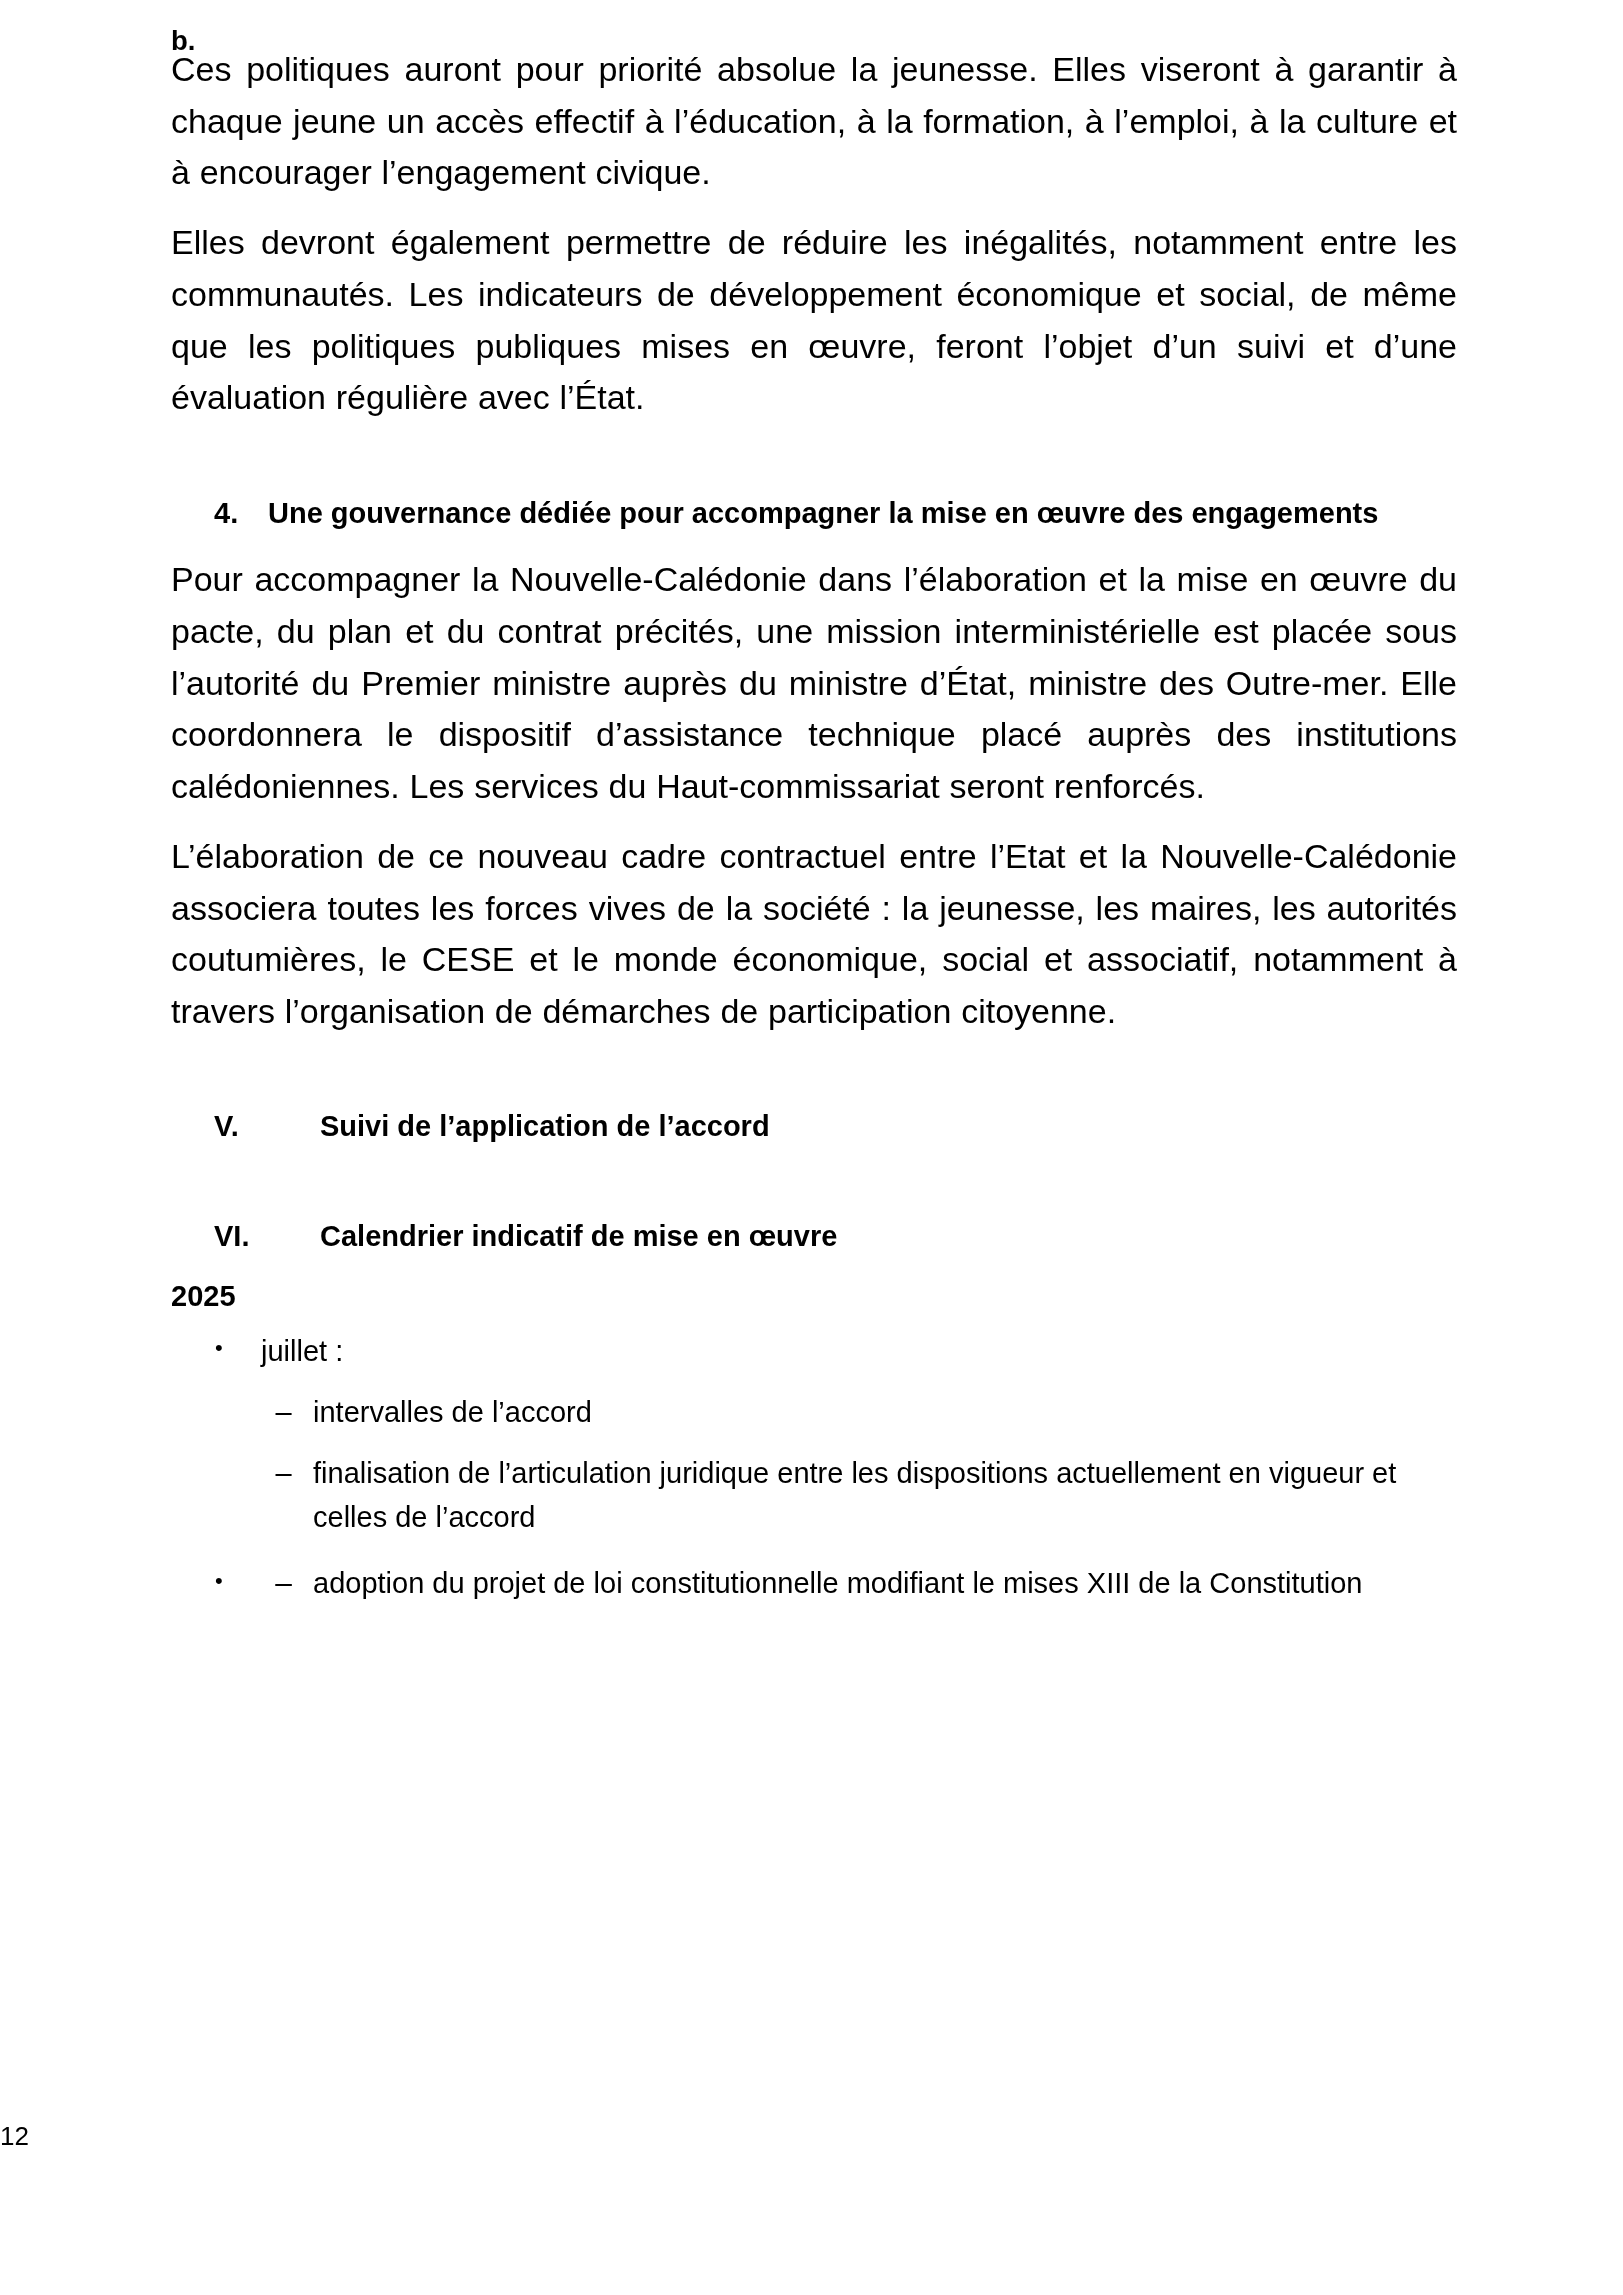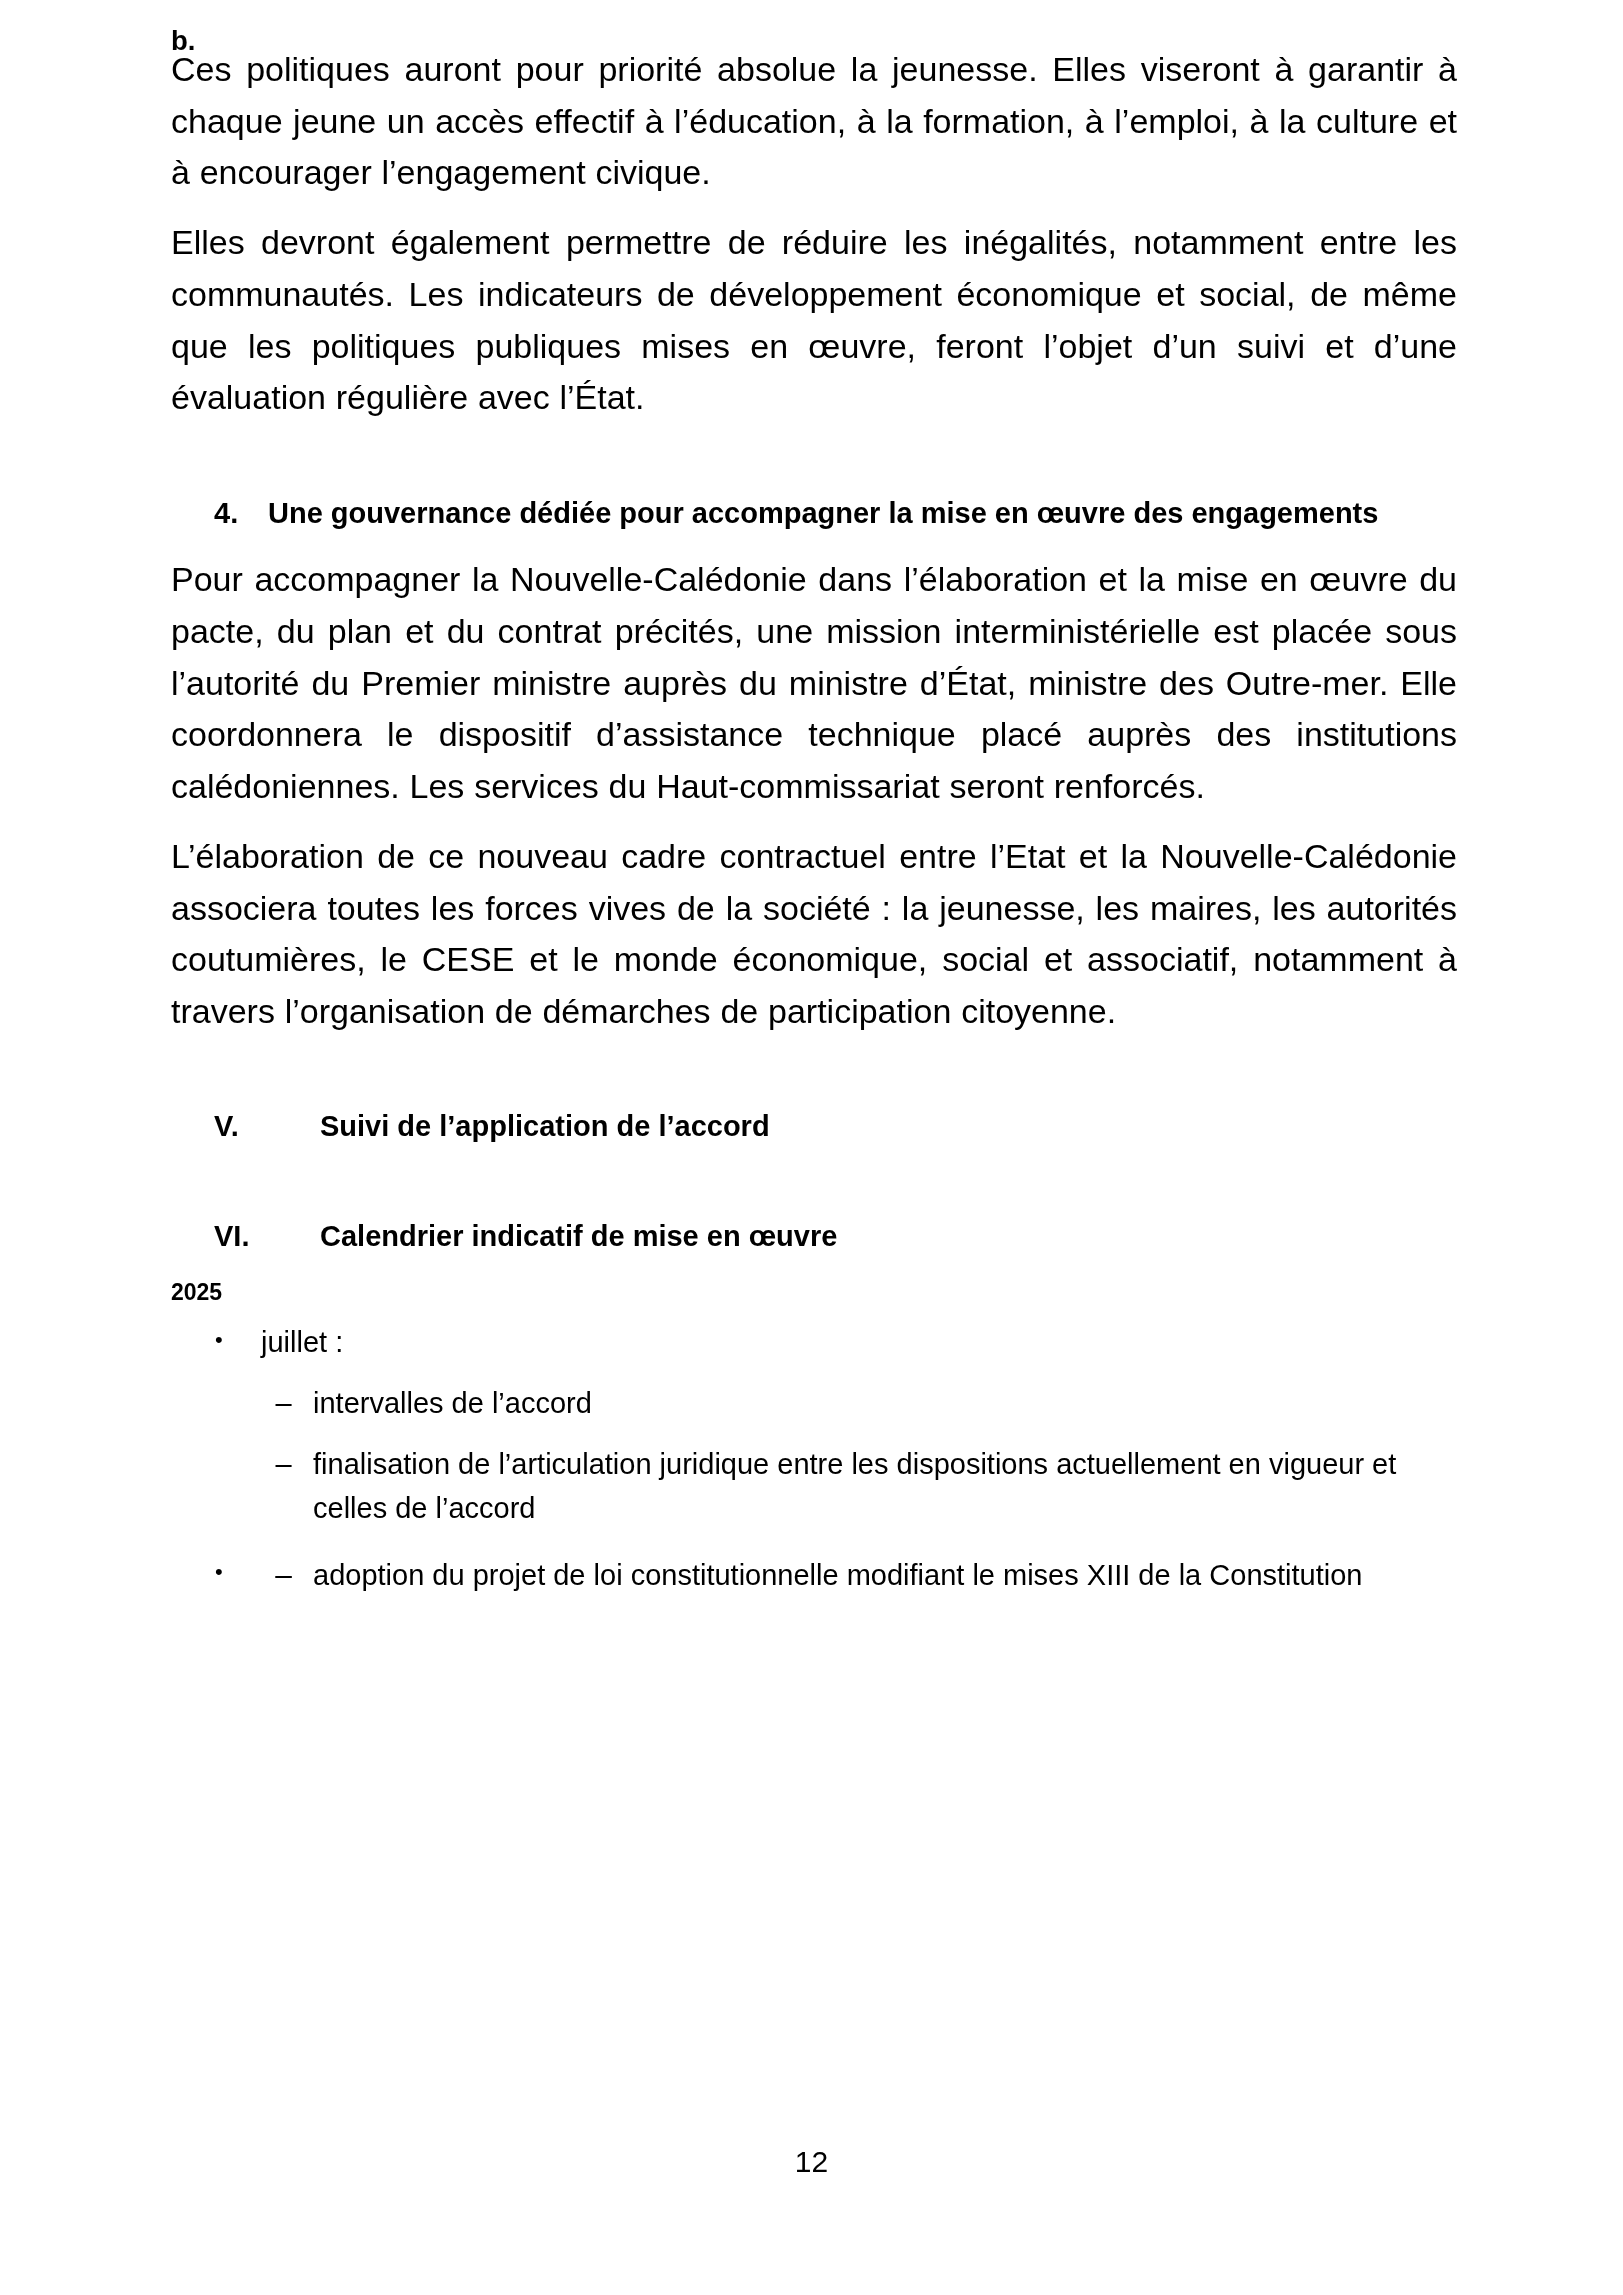--- a/index.html
+++ b/index.html
@@ -87,21 +87,21 @@
     padding-left: 149px;  
   }
   .h-roman .marker {
     position: absolute;
     left: 43px;           
     top: 0;
   }
 
   
   .year {
-    font-size: 23px;
+    font-size: 29px;
     font-weight: bold;
     line-height: 1.4;
     margin: 0 0 10.5px 0;
   }
 
   
   .b-list { margin: 0; padding: 0; list-style: none; }
   .b-item {
     position: relative;
     font-size: 29px;
@@ -136,24 +136,22 @@
   
   .gap-lg { height: 50px; }
   .gap-sm { height: 22px; }
 
   
   .page-number {
     position: absolute;
     left: 0;
     right: 0;
     top: 2123px;
-    text-align: center;
-    font-size: 30px;
+    font-size: 26px;
     line-height: 1;
-    margin-top: 24px;
   }
 </style>
 </head>
 <body>
 
 <div class="page">
   <div class="content">
 
     <div class="gap-sm"></div>
 

